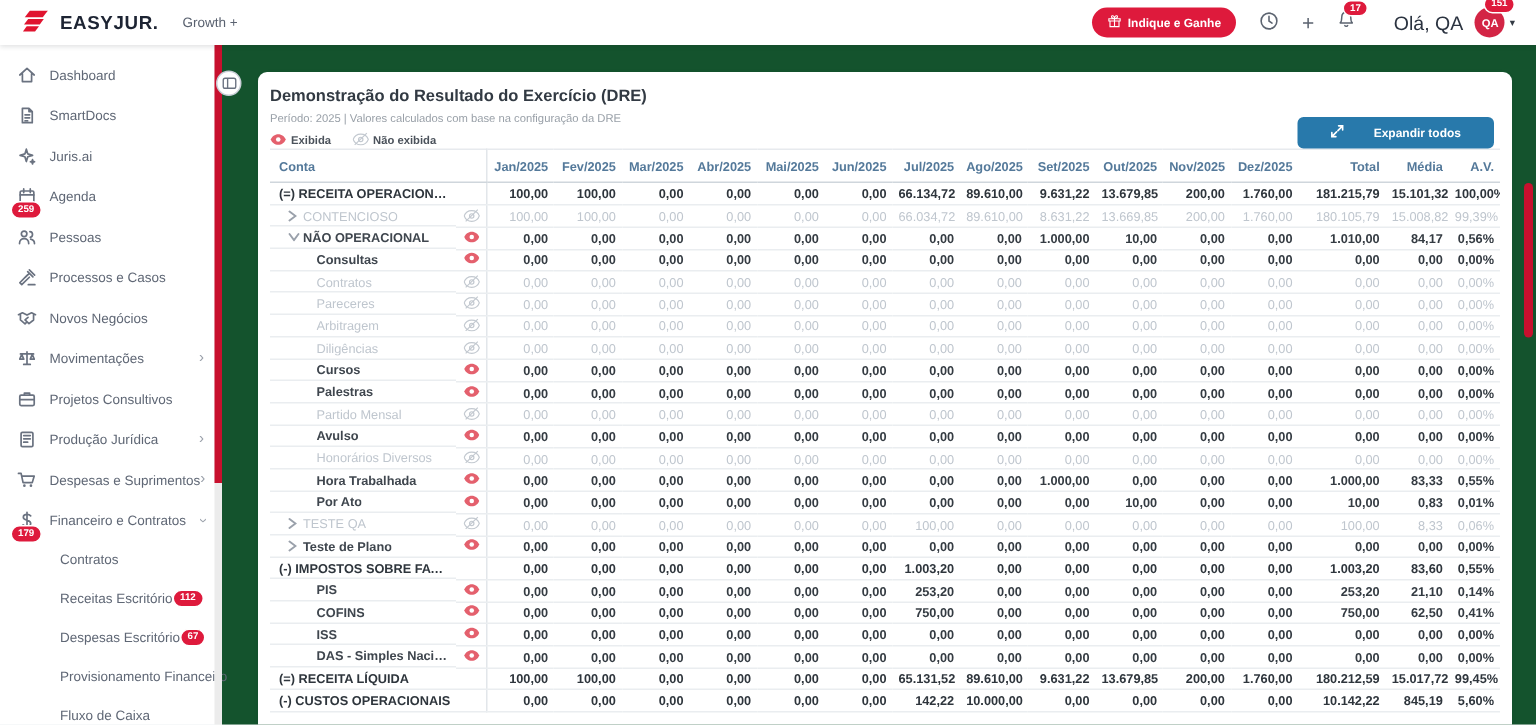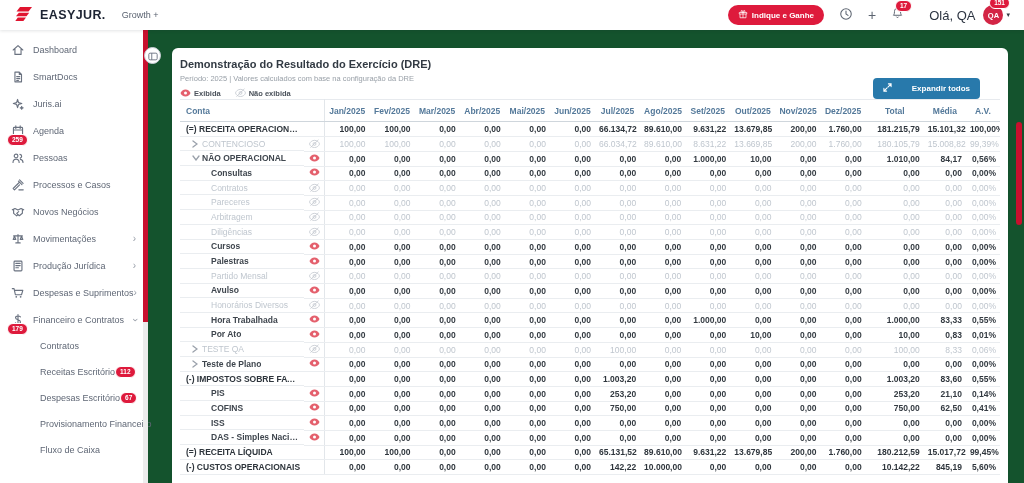--- a/index.html
+++ b/index.html
@@ -53,29 +53,29 @@
 
   
   .main { position:absolute; left:148px; top:30px; right:0; bottom:0; background:#14532d; overflow:hidden; }
   .card { position:absolute; left:24px; top:18px; right:16px; bottom:-40px; background:#fff;
           border-radius:6px; box-shadow:0 1px 3px rgba(20,25,35,.08); padding:10px 8px 0 8px; }
   .page-title { font-size:11px; font-weight:700; color:#323a43; }
   .page-sub { font-size:7.5px; color:#99a0a8; margin-top:4px; }
   .legend { display:flex; gap:14px; margin-top:5px; font-size:7.5px; font-weight:700; color:#4b525b;
             align-items:center; }
   .legend span.lg { display:flex; align-items:center; gap:3px; }
-  .expand-btn { position:absolute; top:30px; right:28px; display:flex; align-items:center; gap:20px;
+  .expand-btn { position:absolute; top:30px; right:12px; display:flex; align-items:center; gap:20px;
                 background:var(--accent_blue); color:#fff; border:none; border-radius:4px;
-                font-size:8px; font-weight:700; padding:5px 10px; cursor:pointer; }
+                font-size:8px; font-weight:700; padding:5px 22px; cursor:pointer; }
 
   
   table { border-collapse:collapse; table-layout:fixed; width:100%; }
   thead th { font-size:8.5px; font-weight:700; color:var(--header_text_blue); height:22px;
              padding:0 4px; border-top:1px solid #e7eaee; border-bottom:1px solid #cfd6dc;
-             text-align:center; white-space:nowrap; overflow:hidden; }
+             text-align:right; white-space:nowrap; overflow:hidden; }
   thead th.c-name { text-align:left; padding-left:6px; }
   tbody td { font-size:8.5px; height:14.7px; padding:0 4px; border-bottom:1px solid #eaedf0;
              white-space:nowrap; overflow:hidden; }
   td.num { text-align:right; }
   td.c-name { display:flex; align-items:center; height:14.7px; padding-left:6px; }
   .c-eye { border-right:1px solid #e2e6ea; text-align:center; }
   td.c-eye { padding:0 2px; }
   .ind { display:inline-block; flex:none; }
   .lvl0 .ind { width:0; } .lvl1 .ind { width:6px; } .lvl2 .ind { width:25px; }
   .t-chev { width:10px; flex:none; display:inline-flex; align-items:center; cursor:pointer; }
@@ -200,20 +200,29 @@
           <svg viewBox="0 0 16 16">
             <path fill="none" stroke="currentColor" stroke-width="1.3" stroke-linecap="round" stroke-linejoin="round" d="M8 3 V12.5 M5.5 12.5 H10.5 M3 4.5 H13 M4 4.8 L2.5 8.5 H5.5 Z M12 4.8 L10.5 8.5 H13.5 Z"></path>
           </svg>
         </span>
         <span class="s-lb">Movimentações</span>
         <span class="s-chev">›</span>
       </div>
       <div class="side-item">
         <span class="s-ic">
           <svg viewBox="0 0 16 16">
+            <rect fill="none" stroke="currentColor" stroke-width="1.3" stroke-linecap="round" stroke-linejoin="round" x="2.5" y="5" width="11" height="8" rx="1"></rect>
+            <path fill="none" stroke="currentColor" stroke-width="1.3" stroke-linecap="round" stroke-linejoin="round" d="M6 5 V3.5 H10 V5 M2.5 8.5 H13.5"></path>
+          </svg>
+        </span>
+        <span class="s-lb">Projetos Consultivos</span>
+      </div>
+      <div class="side-item">
+        <span class="s-ic">
+          <svg viewBox="0 0 16 16">
             <rect fill="none" stroke="currentColor" stroke-width="1.3" stroke-linecap="round" stroke-linejoin="round" x="3.5" y="2.5" width="9" height="11" rx="1"></rect>
             <path fill="none" stroke="currentColor" stroke-width="1.3" stroke-linecap="round" stroke-linejoin="round" d="M5.5 5 H10.5 M5.5 7.5 H10.5 M5.5 10 H8.5"></path>
           </svg>
         </span>
         <span class="s-lb">Produção Jurídica</span>
         <span class="s-chev">›</span>
       </div>
       <div class="side-item">
         <span class="s-ic">
           <svg viewBox="0 0 16 16">

